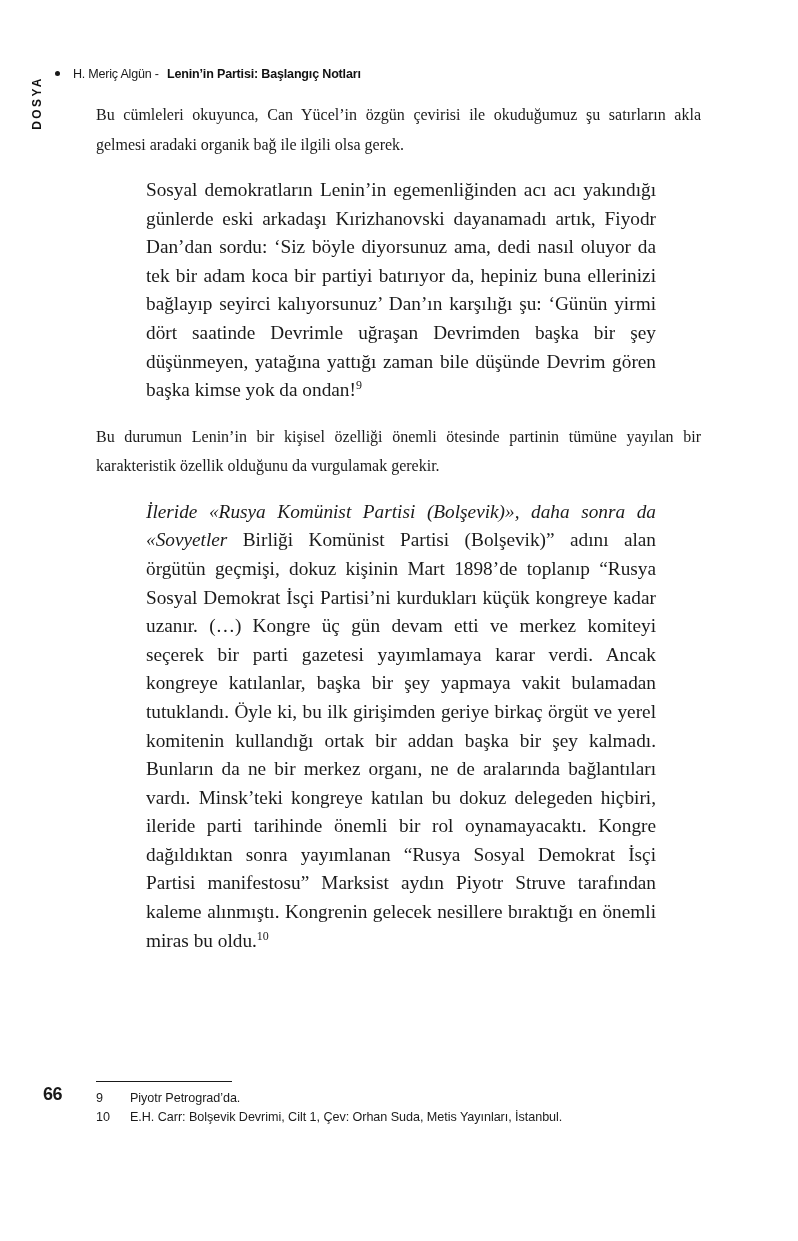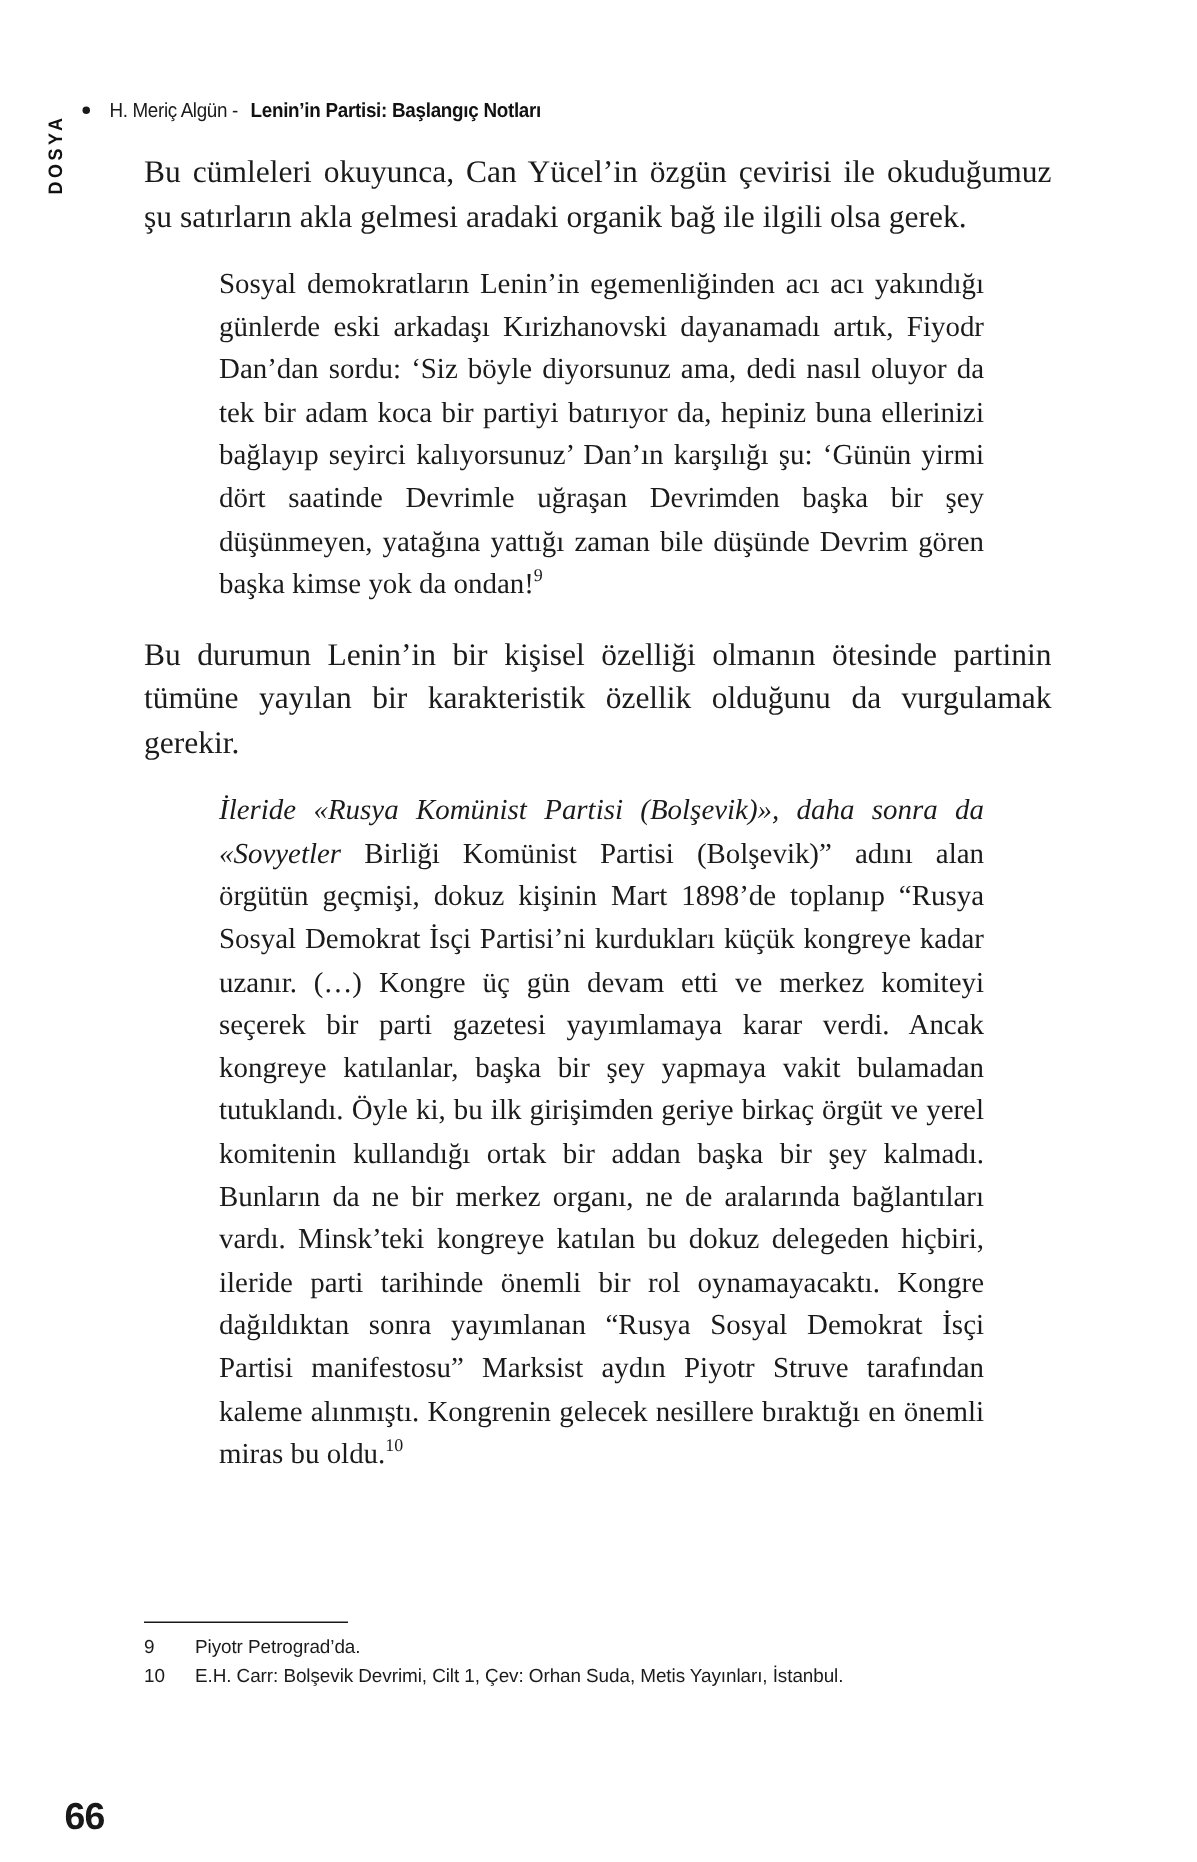--- a/index.html
+++ b/index.html
@@ -83,21 +83,21 @@
   
   .text-col {
     position: absolute;
     left: 96px;
     top: 100px;
     width: 605px;
   }
   p {
     margin: 0;
     font-family: "Liberation Serif", serif;
-    font-size: 21px;
+    font-size: 16px;
     line-height: 29.5px;
     text-align: justify;
     text-justify: inter-word;
     color: #1b1b1b;
     hyphens: manual;
   }
   p.body {
     margin-bottom: 17px;
   }
   p.body:last-child { margin-bottom: 0; }
@@ -146,23 +146,23 @@
   .fn-num {
     width: 34px;
     flex: none;
   }
   .fn-text { flex: 1; }
 
   
   .folio {
     position: absolute;
     left: 43px;
-    top: 1197px;
-    font-family: "Liberation Sans", sans-serif;
-    font-size: 25px;
+    top: 1084px;
+    font-family: "Liberation Sans", sans-serif;
+    font-size: 18px;
     font-weight: 700;
     color: #191919;
     letter-spacing: -0.5px;
   }
 </style>
 </head>
 <body>
 
 <div class="page">
 
@@ -177,21 +177,21 @@
   </div>
 
   <div class="text-col">
 
     <p class="body">Bu cümleleri okuyunca, Can Yücel’in özgün çevirisi ile okuduğumuz şu satırların akla gelmesi aradaki organik bağ ile ilgili olsa gerek.</p>
 
     <blockquote class="quote-first">
       <p><span>Sosyal demokratların Lenin’in egemenliğinden acı acı yakındığı günlerde eski arkadaşı Kırizhanovski dayanamadı artık, Fiyodr Dan’dan sordu: ‘Siz böyle diyorsunuz ama, dedi nasıl oluyor da tek bir adam koca bir partiyi batırıyor da, hepiniz buna ellerinizi bağlayıp seyirci kalıyorsunuz’ Dan’ın karşılığı şu: ‘Günün yirmi dört saatinde Devrimle uğraşan Devrimden başka bir şey düşünmeyen, yatağına yattığı zaman bile düşünde Devrim gören başka kimse yok da ondan!</span><sup>9</sup></p>
     </blockquote>
 
-    <p class="body">Bu durumun Lenin’in bir kişisel özelliği olmanın ötesinde partinin tümüne yayılan bir karakteristik özellik olduğunu da vurgulamak gerekir.</p>
+    <p class="body">Bu durumun Lenin’in bir kişisel özelliği önemli ötesinde partinin tümüne yayılan bir karakteristik özellik olduğunu da vurgulamak gerekir.</p>
 
 
     <blockquote>
       <p><span class="it">İleride «Rusya Komünist Partisi (Bolşevik)», daha sonra da «</span><span class="it">Sovyetler</span><span> Birliği Komünist Partisi (Bolşevik)” adını alan örgütün geçmişi, dokuz kişinin Mart 1898’de toplanıp “Rusya Sosyal Demokrat İsçi Partisi’ni kurdukları küçük kongreye kadar uzanır. (…) Kongre üç gün devam etti ve merkez komiteyi seçerek bir parti gazetesi yayımlamaya karar verdi. Ancak kongreye katılanlar, başka bir şey yapmaya vakit bulamadan tutuklandı. Öyle ki, bu ilk girişimden geriye birkaç örgüt ve yerel komitenin kullandığı ortak bir addan başka bir şey kalmadı. Bunların da ne bir merkez organı, ne de aralarında bağlantıları vardı. Minsk’teki kongreye katılan bu dokuz delegeden hiçbiri, ileride parti tarihinde önemli bir rol oynamayacaktı. Kongre dağıldıktan sonra yayımlanan “Rusya Sosyal Demokrat İsçi Partisi manifestosu” Marksist aydın Piyotr Struve tarafından kaleme alınmıştı. Kongrenin gelecek nesillere bıraktığı en önemli miras bu oldu.</span><sup>10</sup></p>
     </blockquote>
 
   </div>
 
   <div class="footnotes">
     <div class="fn-rule"></div>

